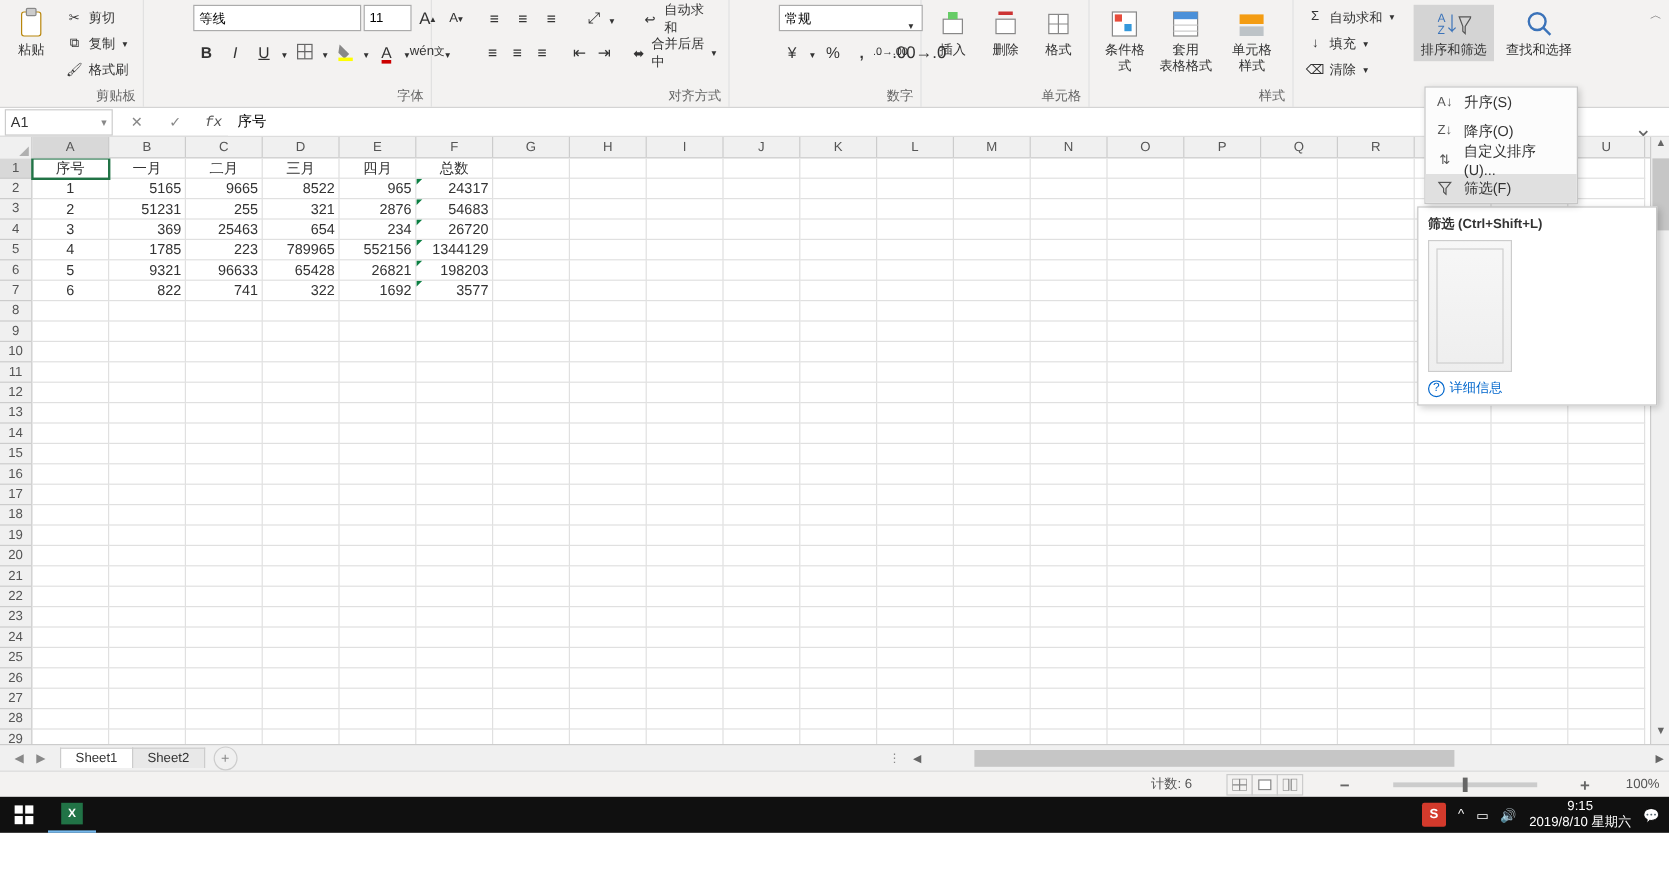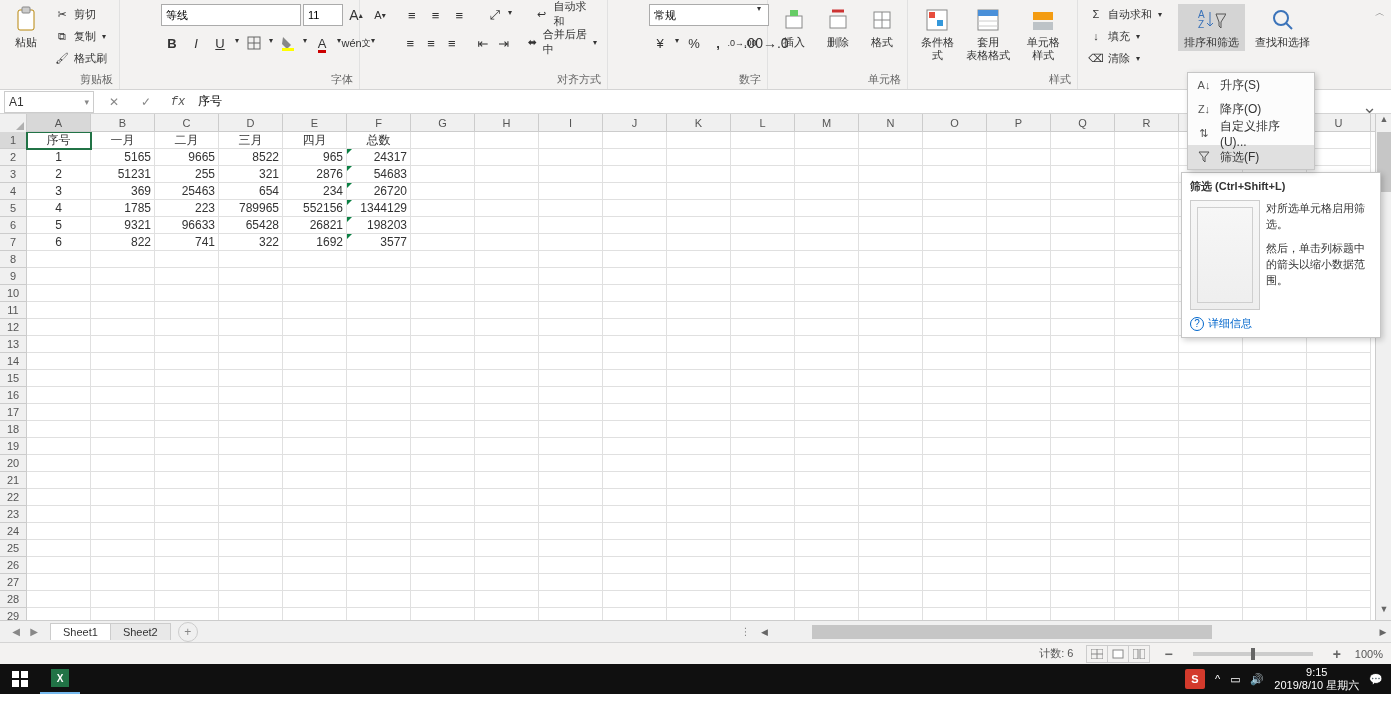--- a/index.html
+++ b/index.html
@@ -12,21 +12,21 @@
 .ribbon-group-label { text-align:right; font-size:11px; color:#666; padding-top:2px; }
 .big-btn { display:flex; flex-direction:column; align-items:center; justify-content:center; padding:2px 6px; cursor:pointer; min-width:40px; }
 .big-btn .icon { width:28px; height:28px; margin-bottom:2px; display:flex; align-items:center; justify-content:center; }
 .big-btn .lbl { font-size:11px; text-align:center; line-height:13px; }
 .small-btn-row { display:flex; flex-direction:column; gap:2px; }
 .small-btn { display:flex; align-items:center; gap:4px; padding:2px 4px; cursor:pointer; font-size:11px; height:20px; }
 .small-icon { width:16px; height:16px; display:inline-flex; align-items:center; justify-content:center; }
 .btn-highlight { background:#d4d4d4; }
 .font-select { width:140px; height:22px; border:1px solid #ababab; background:#fff; padding:0 4px; font-size:11px; }
 .font-size { width:40px; height:22px; border:1px solid #ababab; background:#fff; padding:0 4px; font-size:11px; text-align:left; }
-.tool-row { display:flex; align-items:flex-start; gap:2px; margin-bottom:2px;padding-left:35px; }
+.tool-row { display:flex; align-items:flex-end; gap:2px; margin-bottom:2px;padding-left:35px; }
 .sq-btn { width:22px; height:22px; display:flex; align-items:center; justify-content:center; cursor:pointer; font-size:13px; border:1px solid transparent; }
 .number-fmt { width:120px; height:22px; border:1px solid #ababab; background:#fff; padding:0 4px; font-size:11px; }
 .collapse-caret { position:absolute; right:6px; top:6px; font-size:10px; color:#666; cursor:pointer; }
 .expand-caret { position:absolute; right:4px; top:92px; font-size:18px; color:#666; cursor:pointer; padding:4px 10px;}
 
 
 .formula-bar { height:24px; border-bottom:1px solid #d4d4d4; display:flex; align-items:center; background:#fff; }
 .name-box { width:90px; height:22px; border:1px solid #ccc; margin-left:4px; padding:0 4px; font-size:12px; display:flex; align-items:center; justify-content:space-between; }
 .name-box .dd { font-size:9px; color:#888; }
 .fb-btn { width:24px; height:22px; display:flex; align-items:center; justify-content:center; color:#888; cursor:pointer; margin-left:8px; }
@@ -58,21 +58,21 @@
 .tab-nav { display:flex; gap:2px; padding:0 8px; }
 .tab-nav .nav-btn { width:16px; height:16px; cursor:pointer; display:flex; align-items:center; justify-content:center; font-size:10px; color:#888; }
 .sheet-tab { padding:2px 12px; background:#fff; border:1px solid #ccc; border-bottom:none; font-size:11px; cursor:pointer; margin-right:-1px; }
 .sheet-tab.inactive { background:#e8e8e8; }
 .add-sheet { width:20px; height:20px; border:1px solid #ccc; border-radius:10px; margin-left:8px; text-align:center; line-height:18px; cursor:pointer; color:#888; }
 .hscroll-track { flex:1; margin:0 20px 0 40px; height:14px; background:#f0f0f0; position:relative; }
 .hscroll-thumb { position:absolute; left:0; width:400px; height:14px; background:#c6c6c6; }
 .hscroll-btn { width:16px; font-size:9px; color:#666; cursor:pointer; text-align:center; }
 
 
-.status-bar { height:22px; background:#f3f2f1; border-top:1px solid #d4d4d4; display:flex; align-items:center; justify-content:flex-end; padding:0 8px; gap:14px; font-size:11px; color:#555; }
+.status-bar { height:22px; background:#f3f2f1; border-top:1px solid #d4d4d4; display:flex; align-items:center; justify-content:flex-end; padding:0 8px; gap:30px; font-size:11px; color:#555; }
 .view-btns { display:flex; gap:0; }
 .view-btn { width:22px; height:18px; border:1px solid #ccc; margin-left:-1px; cursor:pointer; display:flex; align-items:center; justify-content:center; }
 .zoom-slider { width:120px; height:4px; background:#ccc; position:relative; margin:0 6px; }
 .zoom-thumb { position:absolute; top:-4px; left:58px; width:4px; height:12px; background:#666; }
 .zoom-btn { cursor:pointer; font-size:14px; font-weight:bold; color:#666; }
 .taskbar { height:30px; background:#101010; display:flex; align-items:center; color:#fff; font-size:11px; }
 .win-btn { width:40px; height:30px; display:flex; align-items:center; justify-content:center; cursor:pointer; }
 .task-icon { width:40px; height:30px; display:flex; align-items:center; justify-content:center; cursor:pointer; border-bottom:2px solid #76b9ed; }
 .excel-sq { width:18px; height:18px; background:#217346; color:#fff; font-size:10px; display:flex; align-items:center; justify-content:center; font-weight:bold; }
 .tray { margin-left:auto; display:flex; align-items:center; gap:10px; padding-right:8px; }
@@ -1183,23 +1183,18 @@
         </svg>
       </span>
     <span>筛选(F)</span>
   </div>
 </div>
 
 <div class="tooltip-box">
   <div class="tt-title">筛选 (Ctrl+Shift+L)</div>
   <div class="tt-body">
     <div class="tt-img"></div>
-    <div class="tt-text">
-      <div>对所选单元格启用筛选。</div>
-      <div style="height:8px"></div>
-      <div>然后，单击列标题中的箭头以缩小数据范围。</div>
-    </div>
   </div>
   <div class="tt-more">
     <span class="q">?</span>
     <span>详细信息</span>
   </div>
 </div>
 
 </body></html>

